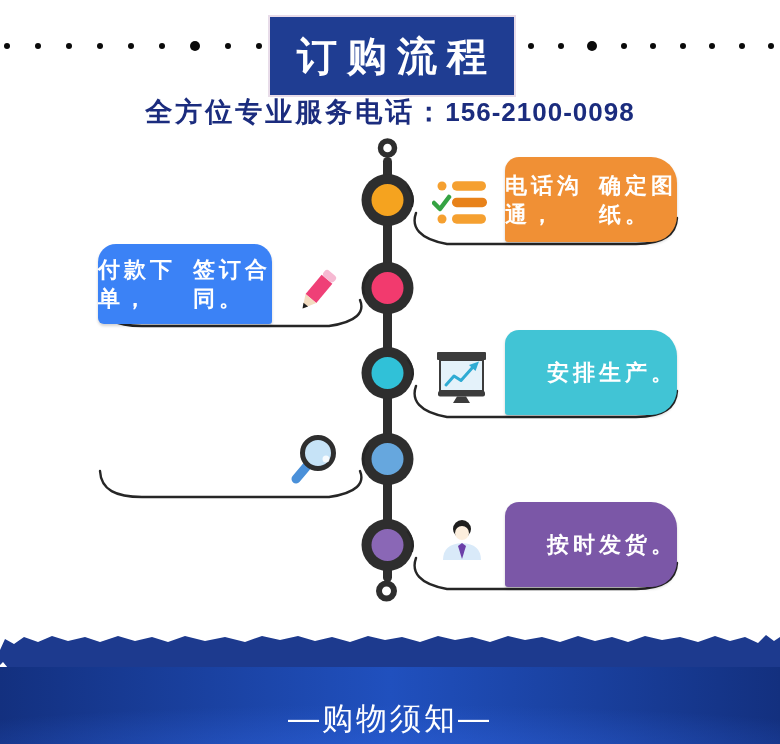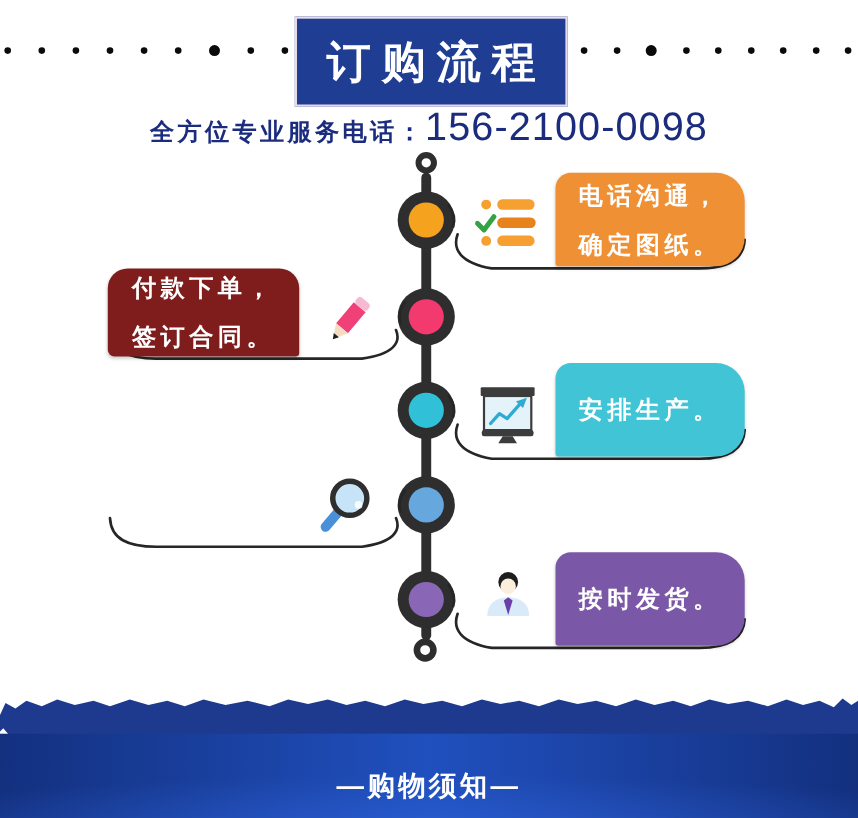--- a/index.html
+++ b/index.html
@@ -13,44 +13,44 @@
           align-items:center;justify-content:center;z-index:2;}
   .banner-title{color:#fff;font-size:40px;font-weight:bold;letter-spacing:10px;text-indent:10px;}
   .dots{position:absolute;top:40px;height:12px;display:flex;align-items:center;
         justify-content:space-between;z-index:1;}
   .dots-left{left:4px;width:258px;}
   .dots-right{left:528px;width:246px;}
   .dot{background:#0a0a0a;border-radius:50%;display:inline-block;}
 
   .phone-line{position:absolute;left:0;top:94px;width:780px;text-align:center;
               color:#1B2C7E;white-space:nowrap;}
-  .phone-label{font-size:22px;font-weight:bold;letter-spacing:3px;}
-  .phone-number{font-size:36px;font-weight:normal;letter-spacing:1px;}
+  .phone-label{font-size:27px;font-weight:bold;letter-spacing:3px;}
+  .phone-number{font-size:26px;font-weight:bold;letter-spacing:1px;}
 
   
   .diagram-svg{position:absolute;left:0;top:0;width:780px;height:744px;z-index:1;pointer-events:none;}
-  .step-box{position:absolute;z-index:2;display:flex;flex-direction:column;
-            align-items:center;justify-content:center;color:#fff;font-weight:bold;
+  .step-box{position:absolute;z-index:2;display:flex;flex-direction:row;
+            align-items:center;justify-content:flex-end;color:#fff;font-weight:bold;
             font-size:22px;letter-spacing:4px;line-height:29px;
             box-shadow:0 2px 3px rgba(0,0,0,0.18);gap:16px;}
   .step-right{left:505px;width:172px;height:85px;border-radius:14px 26px 26px 3px;}
   .step-left{left:98px;width:174px;height:80px;border-radius:18px 18px 3px 6px;}
   .sb1{top:157px;} .sb2{top:244px;} .sb3{top:330px;} .sb4{top:415px;} .sb5{top:502px;}
   .icon{position:absolute;z-index:2;}
   .ic1{left:432px;top:176px;} .ic2{left:286px;top:256px;} .ic3{left:433px;top:346px;}
   .ic4{left:288px;top:426px;} .ic5{left:438px;top:516px;}
 
   
   .brush-svg{position:absolute;left:0;top:627px;width:780px;height:41px;z-index:1;}
   .footer-panel{position:absolute;left:0;top:667px;width:780px;height:77px;z-index:1;
     background:
       radial-gradient(130% 120% at 50% 115%, rgba(48,101,224,0.55) 0%, rgba(48,101,224,0) 55%),
       linear-gradient(90deg,#13307F 0%,#2050BE 50%,#13307F 100%);
     display:flex;align-items:flex-start;justify-content:center;}
-  .footer-text{margin-top:31px;color:#fff;font-size:25px;font-weight:bold;letter-spacing:3px;}
+  .footer-text{margin-top:31px;color:#fff;font-size:31px;font-weight:normal;letter-spacing:3px;}
 </style>
 </head>
 <body>
 
 <div class="page">
 
   <div class="dots dots-left">
       <span class="dot" style="height: 6px; width: 6px;"></span>
       <span class="dot" style="height: 6px; width: 6px;"></span>
       <span class="dot" style="height: 6px; width: 6px;"></span>
@@ -106,21 +106,21 @@
       <path d="M360,471 C365,483 357,493 329,497 L142,497 C116,497 101,490 100,471"></path>
       <path d="M408,532 Q415,541 412,551"></path>
       <path d="M416,558 C411,572 419,584 447,589 L636,589 C661,589 676,582 677,563"></path>
     </g>
   </svg>
 
   <div class="step-box step-right sb1" style="background-color: rgb(240, 144, 53);">
     <span>电话沟通，</span>
     <span>确定图纸。</span>
   </div>
-  <div class="step-box step-left sb2" style="background-color: #7f1d1d;">
+  <div class="step-box step-left sb2" style="background-color: #3b82f6;">
     <span>付款下单，</span>
     <span>签订合同。</span>
   </div>
   <div class="step-box step-right sb3" style="background-color: rgb(65, 196, 213);">
     <span>安排生产。</span>
   </div>
   <div class="step-box step-right sb5" style="background-color: rgb(123, 87, 167);">
     <span>按时发货。</span>
   </div>
 

